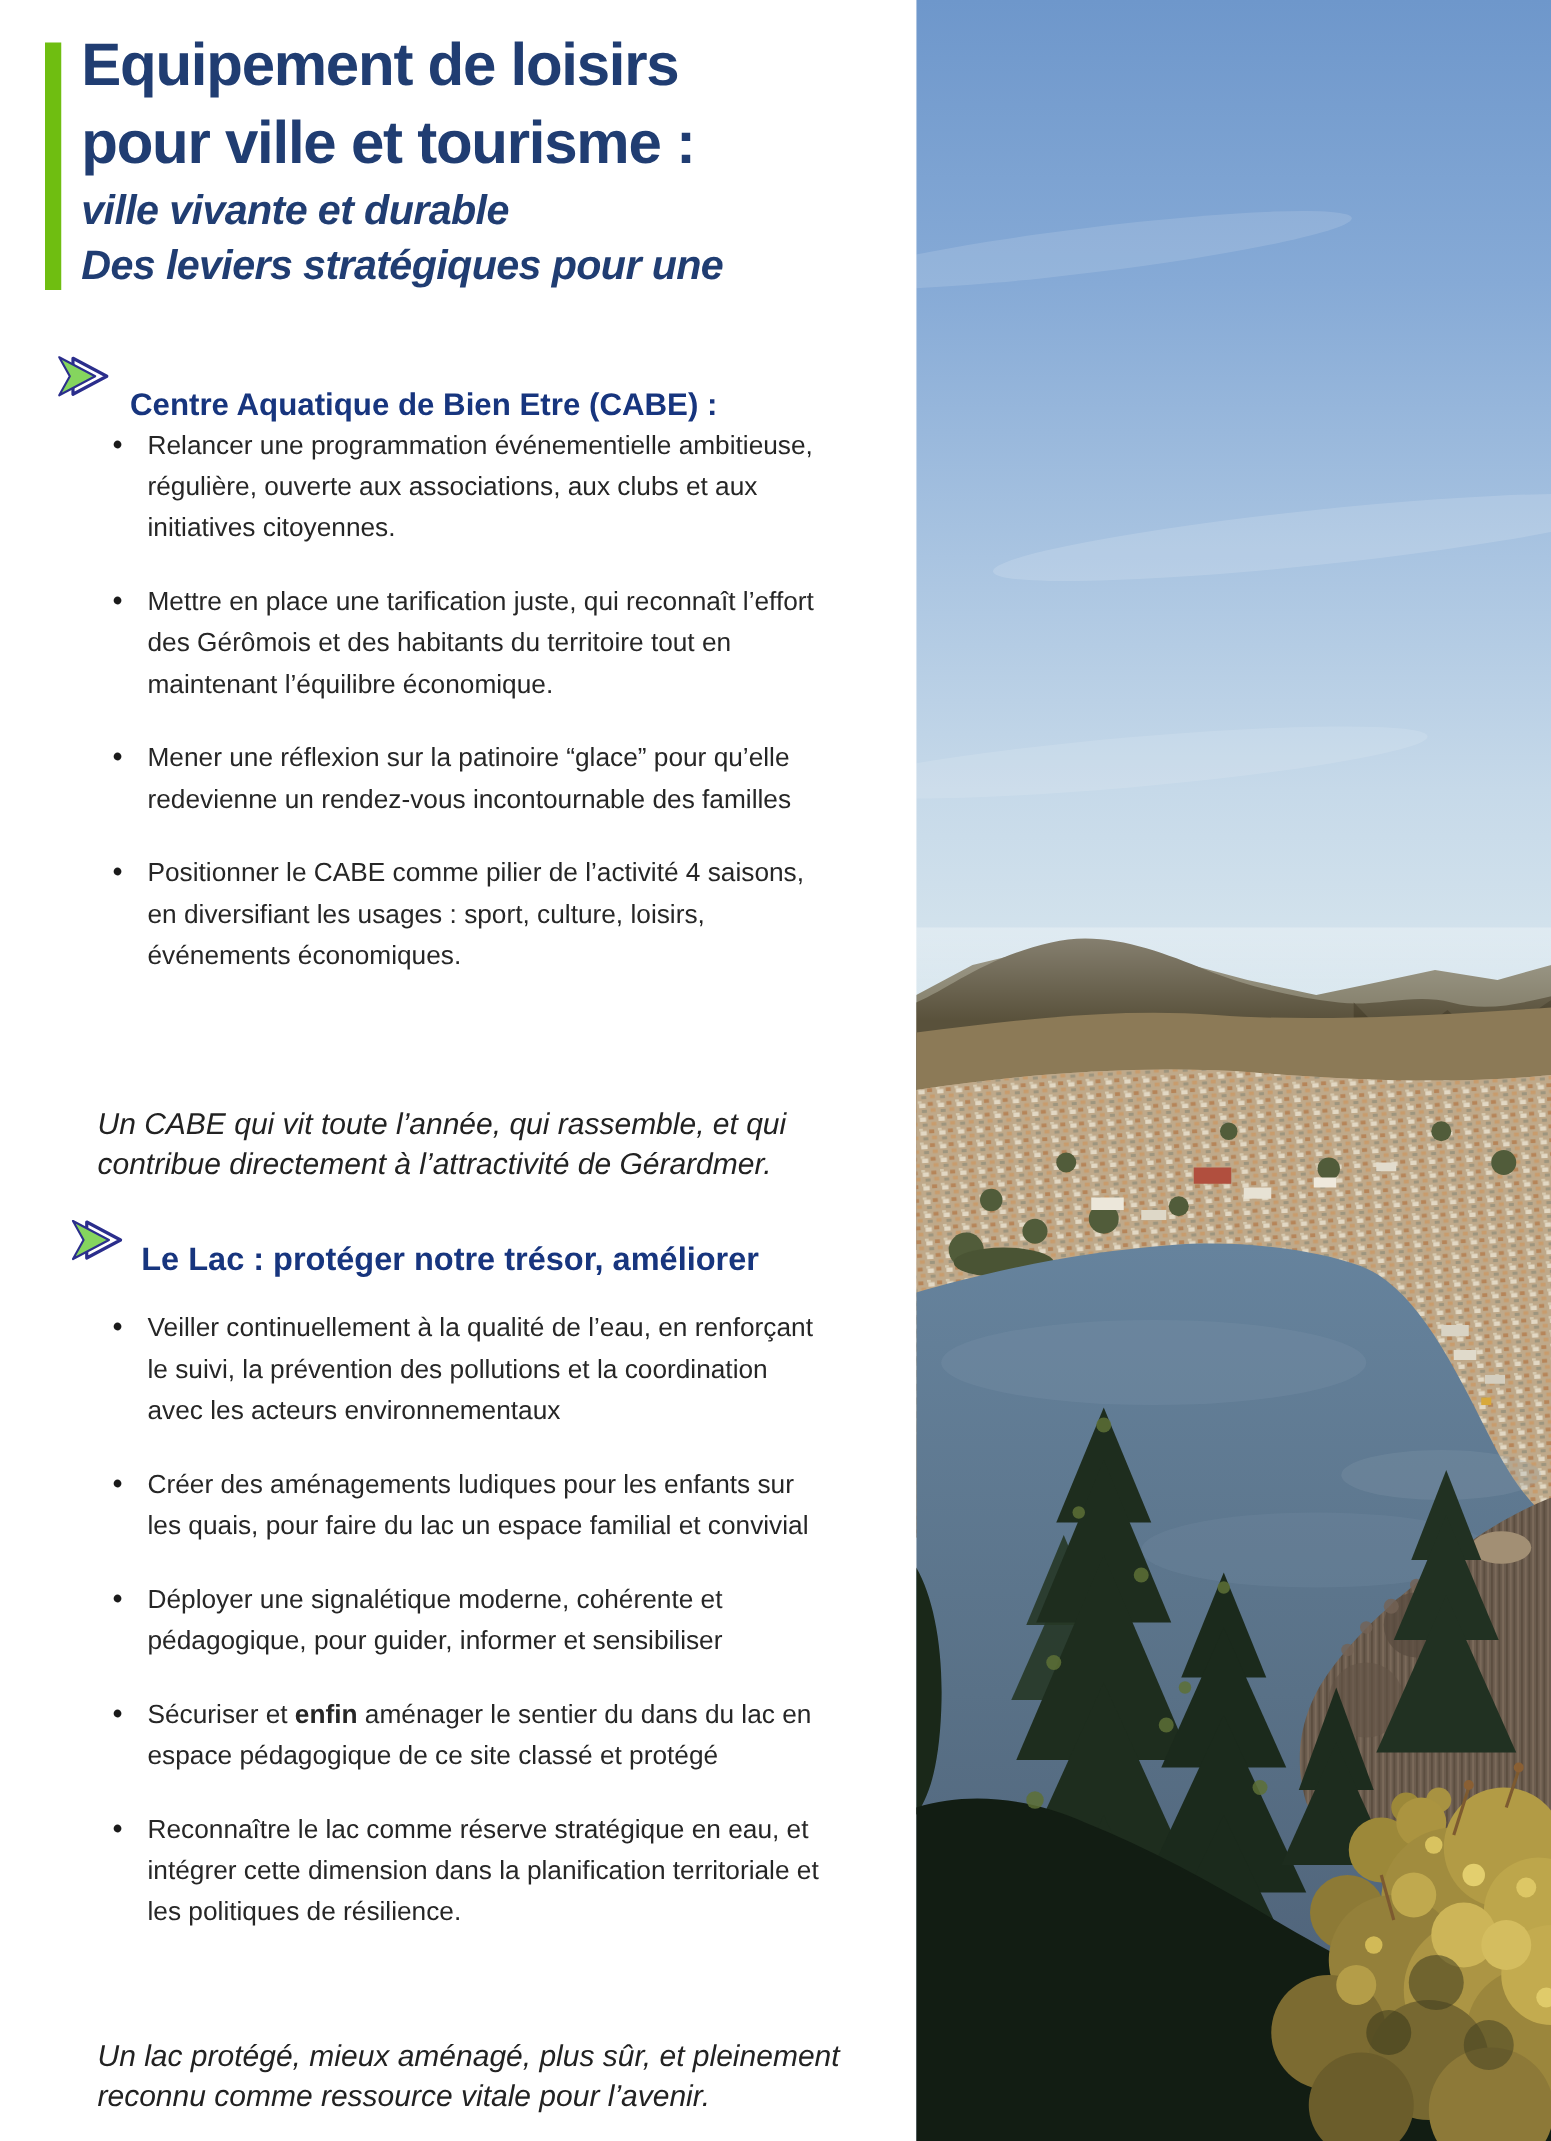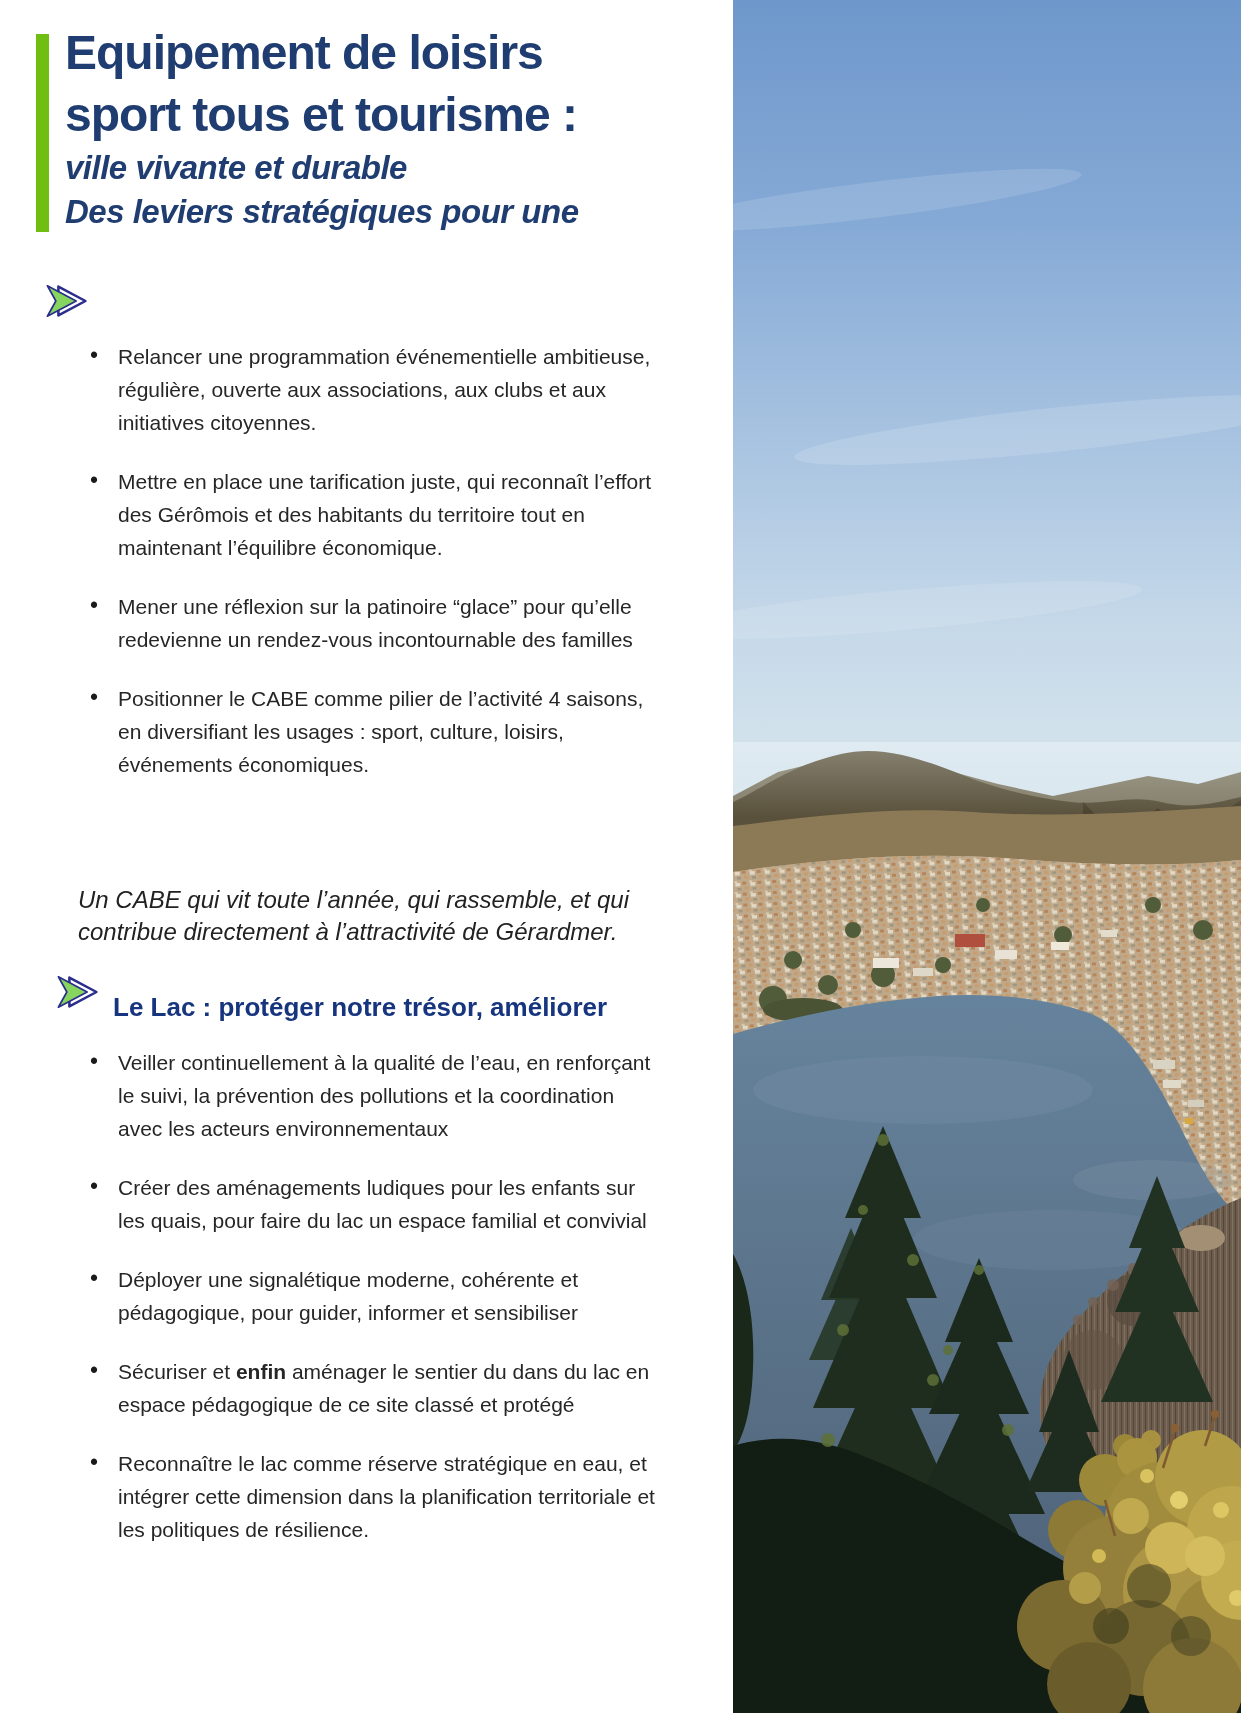--- a/index.html
+++ b/index.html
@@ -48,29 +48,32 @@
 </style>
 </head>
 <body>
 
 <div class="page">
 
   <div class="green-bar"></div>
 
   <header class="title-block">
     <div class="title-line">Equipement de loisirs</div>
-    <div class="title-line">sport tous et tourisme :</div>
+    <div class="title-line">pour ville et tourisme :</div>
     <div class="subtitle-line">ville vivante et durable</div>
     <div class="subtitle-line">Des leviers stratégiques pour une</div>
   </header>
 
   <svg class="chevron-icon icon-1" viewBox="0 0 52 42" aria-hidden="true">
     <polygon points="17,4 49,21 17,38" fill="none" stroke="#2b2e8c" stroke-width="3" stroke-linejoin="round"></polygon>
     <polygon points="4,3 38,21 4,39 14,21" fill="#85d55e" stroke="#2b2e8c" stroke-width="2" stroke-linejoin="round"></polygon>
   </svg>
+  <h2 class="sec-heading heading-1">
+    <div class="hline">Centre Aquatique de Bien Etre (CABE) :</div>
+  </h2>
 
   <ul class="bullets list-1">
     <li><span>Relancer une programmation événementielle ambitieuse, régulière, ouverte aux associations, aux clubs et aux initiatives citoyennes.</span></li>
     <li><span>Mettre en place une tarification juste, qui reconnaît l’effort des Gérômois et des habitants du territoire tout en maintenant l’équilibre économique.</span></li>
     <li><span>Mener une réflexion sur la patinoire “glace” pour qu’elle redevienne un rendez-vous incontournable des familles</span></li>
     <li><span>Positionner le CABE comme pilier de l’activité 4 saisons, en diversifiant les usages : sport, culture, loisirs, événements économiques.</span></li>
   </ul>
 
   <p class="conclusion concl-1">Un CABE qui vit toute l’année, qui rassemble, et qui contribue directement à l’attractivité de Gérardmer.</p>
 
@@ -83,20 +86,21 @@
   </h2>
 
   <ul class="bullets list-2">
     <li><span>Veiller continuellement à la qualité de l’eau, en renforçant le suivi, la prévention des pollutions et la coordination avec les acteurs environnementaux</span></li>
     <li><span>Créer des aménagements ludiques pour les enfants sur les quais, pour faire du lac un espace familial et convivial</span></li>
     <li><span>Déployer une signalétique moderne, cohérente et pédagogique, pour guider, informer et sensibiliser</span></li>
     <li><span>Sécuriser et </span><span class="bold-inline">enfin</span><span> aménager le sentier du dans du lac en espace pédagogique de ce site classé et protégé</span></li>
     <li><span>Reconnaître le lac comme réserve stratégique en eau, et intégrer cette dimension dans la planification territoriale et les politiques de résilience.</span></li>
   </ul>
 
+  <p class="conclusion concl-2">Un lac protégé, mieux aménagé, plus sûr, et pleinement reconnu comme ressource vitale pour l’avenir.</p>
 
   <svg class="photo" viewBox="0 0 508 1713" preserveAspectRatio="none" aria-hidden="true">
     <defs>
       <linearGradient id="gSky" x1="0" y1="0" x2="0" y2="1">
         <stop offset="0" stop-color="#6e97cb"></stop>
         <stop offset="0.28" stop-color="#86aad6"></stop>
         <stop offset="0.55" stop-color="#a9c4e1"></stop>
         <stop offset="0.78" stop-color="#c6d9e9"></stop>
         <stop offset="1" stop-color="#d9e7ee"></stop>
       </linearGradient>

